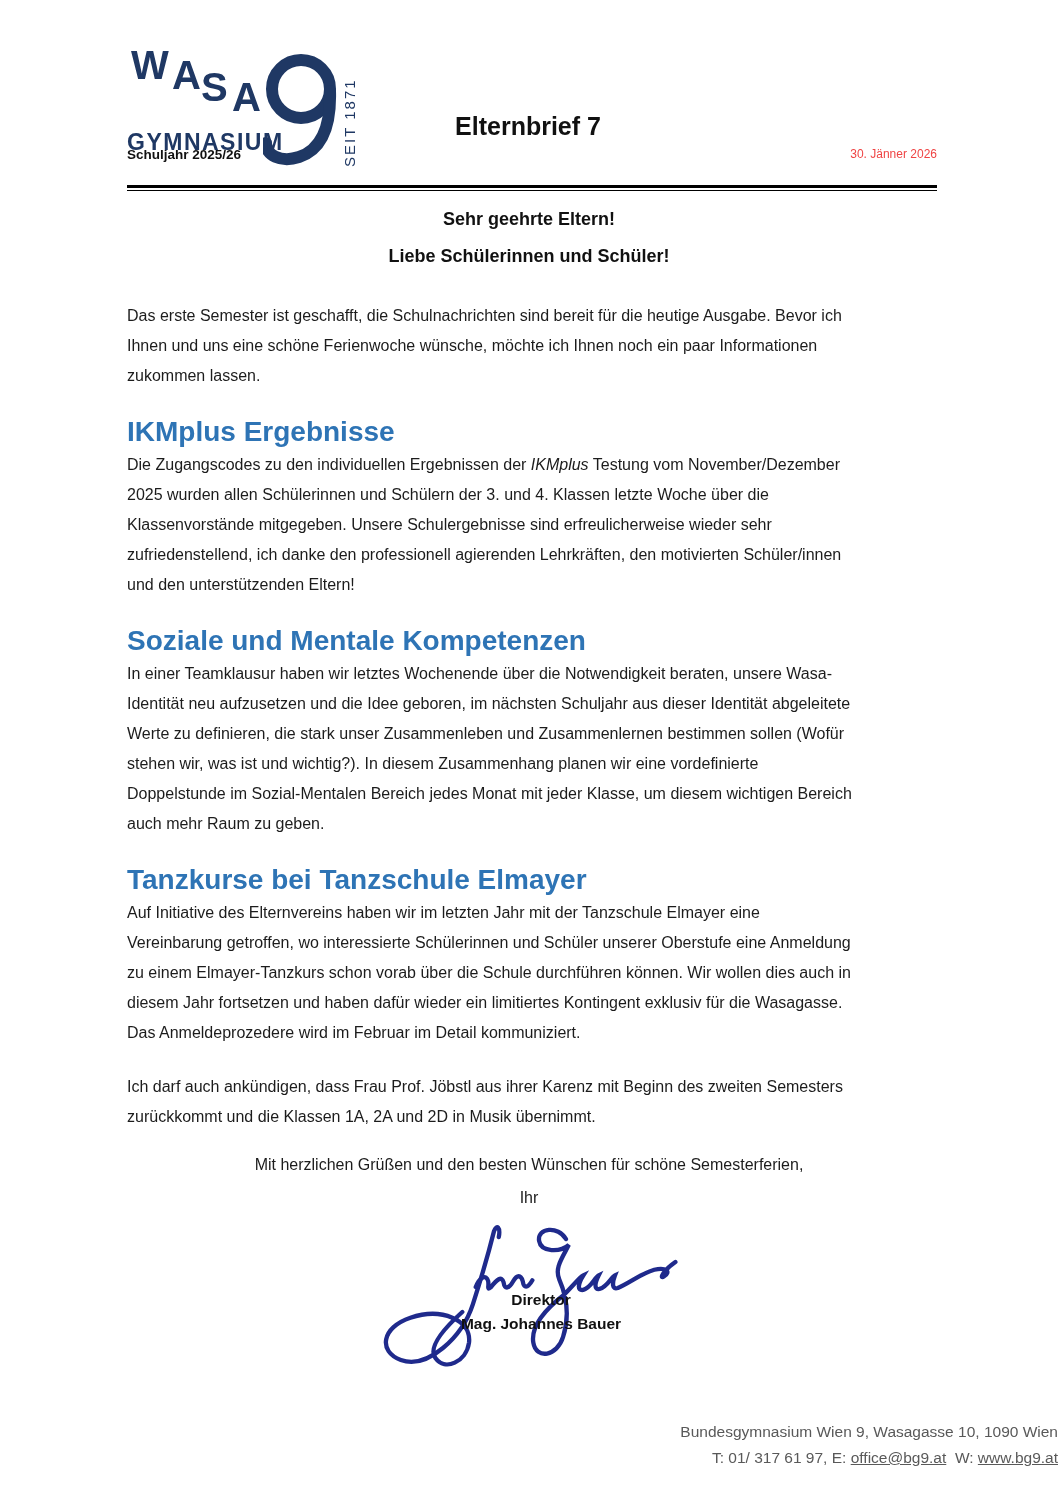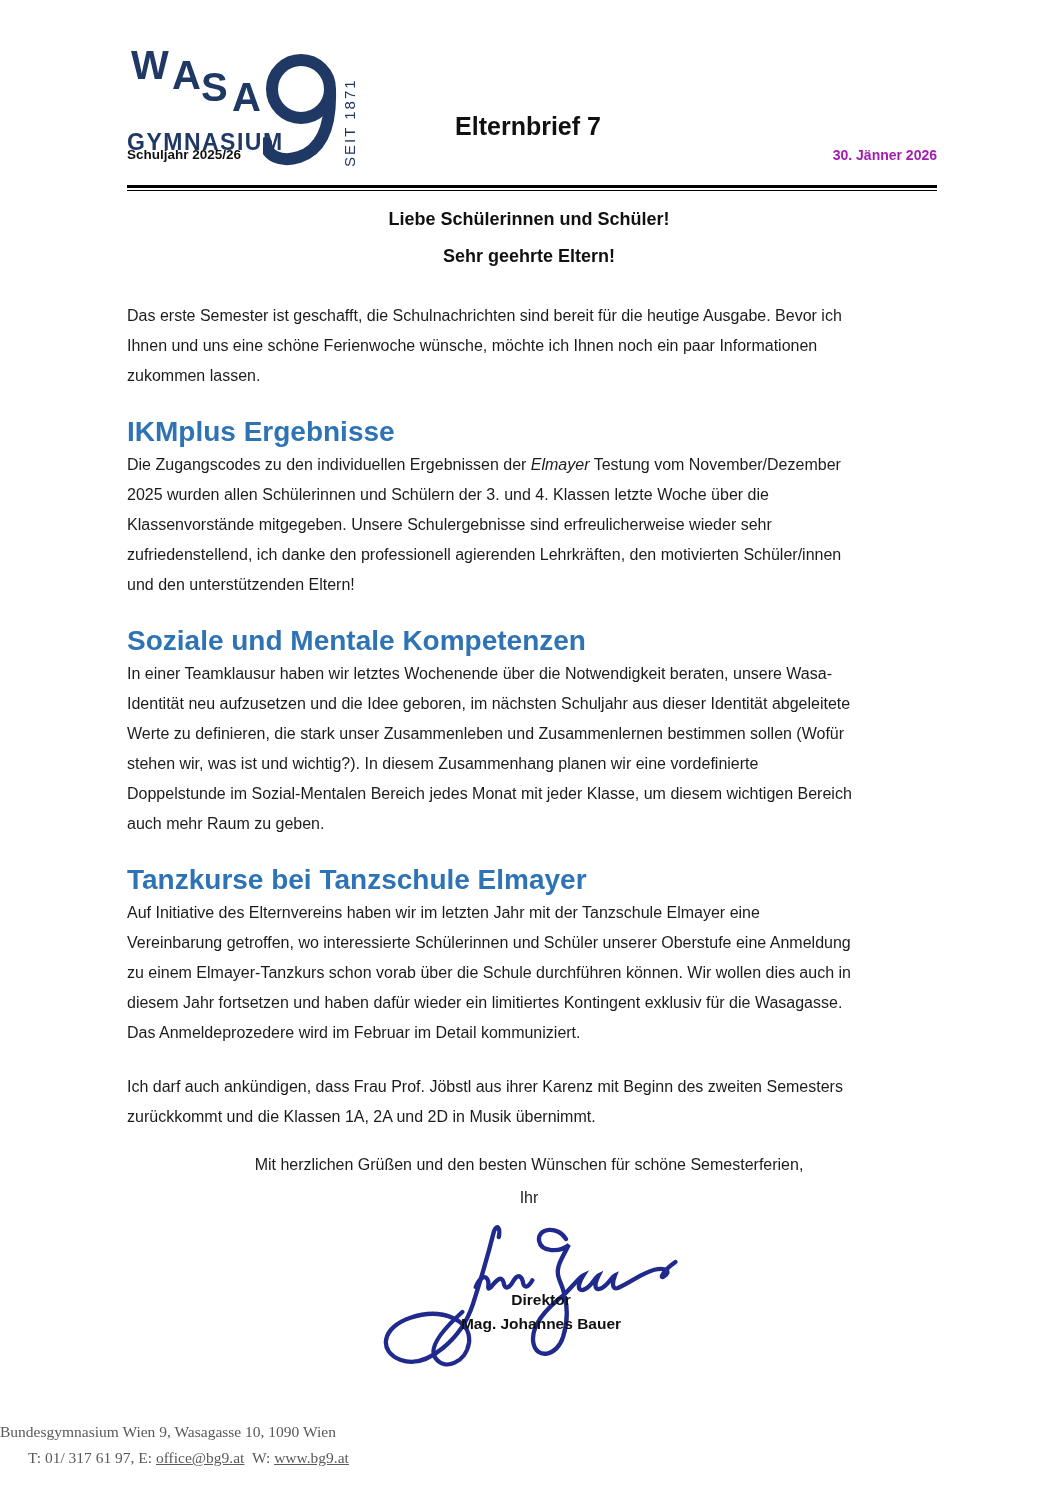--- a/index.html
+++ b/index.html
@@ -33,21 +33,21 @@
   .header-title{
     position:absolute;left:0;right:8px;top:68px;
     text-align:center;font-size:25px;font-weight:bold;color:#111;line-height:1.1;
   }
   .header-subtitle{
     position:absolute;left:0;right:0;top:102px;
     text-align:left;font-size:13.5px;font-weight:bold;color:#111;
   }
   .header-date{
     position:absolute;right:0;top:102px;
-    font-size:14px;font-weight:bold;color:#a21caf;
+    font-size:12px;font-weight:normal;color:#ef4444;
   }
   .rule{
     margin:4px 121px 0 127px;height:2px;
     border-top:3px solid #000;border-bottom:1px solid #000;
   }
 
   
   .greeting{margin-top:10px;text-align:center;font-weight:bold;font-size:18px;line-height:37px;color:#111;}
   .content{margin-left:127px;width:830px;font-size:16px;line-height:30px;}
   .para{white-space:pre-line;margin:0;}
@@ -64,21 +64,21 @@
   .signature-block{position:relative;width:340px;height:168px;margin:2px auto 0;transform:translateX(12px);}
   .signature-ink{position:absolute;left:0;top:0;}
   .signature-text{
     position:absolute;left:0;right:0;top:72px;text-align:center;
     font-size:15.5px;font-weight:bold;color:#111;line-height:24px;
   }
 
   
   .footer{
     position:absolute;left:0;right:0;bottom:26px;
-    text-align:left;color:#595959;font-size:15.5px;line-height:26px;font-family:Liberation Serif, serif;
+    text-align:right;color:#595959;font-size:15.5px;line-height:26px;
   }
   .footer-line2{white-space:pre;padding-left:28px;}
   .footer a,.footer-link{color:#595959;text-decoration:underline;cursor:pointer;}
 </style>
 </head>
 <body>
 
 <div class="page">
 
   <div class="header">
@@ -97,32 +97,32 @@
     </div>
 
     <div class="header-title">Elternbrief 7</div>
     <div class="header-subtitle">Schuljahr 2025/26</div>
     <div class="header-date">30. Jänner 2026</div>
   </div>
 
   <div class="rule"></div>
 
   <div class="greeting">
+    <div>Sehr geehrte Eltern!</div>
     <div>Liebe Schülerinnen und Schüler!</div>
-    <div>Sehr geehrte Eltern!</div>
   </div>
 
   <div class="content">
 
     <p class="para intro">Das erste Semester ist geschafft, die Schulnachrichten sind bereit für die heutige Ausgabe. Bevor ich
 Ihnen und uns eine schöne Ferienwoche wünsche, möchte ich Ihnen noch ein paar Informationen
 zukommen lassen.</p>
 
     <div class="section-heading">IKMplus Ergebnisse</div>
-    <p class="para"><span>Die Zugangscodes zu den individuellen Ergebnissen der </span><span class="italic">Elmayer</span><span> Testung vom November/Dezember
+    <p class="para"><span>Die Zugangscodes zu den individuellen Ergebnissen der </span><span class="italic">IKMplus</span><span> Testung vom November/Dezember
 2025 wurden allen Schülerinnen und Schülern der 3. und 4. Klassen letzte Woche über die
 Klassenvorstände mitgegeben. Unsere Schulergebnisse sind erfreulicherweise wieder sehr
 zufriedenstellend, ich danke den professionell agierenden Lehrkräften, den motivierten Schüler/innen
 und den unterstützenden Eltern!</span></p>
 
     <div class="section-heading">Soziale und Mentale Kompetenzen</div>
     <p class="para">In einer Teamklausur haben wir letztes Wochenende über die Notwendigkeit beraten, unsere Wasa-
 Identität neu aufzusetzen und die Idee geboren, im nächsten Schuljahr aus dieser Identität abgeleitete
 Werte zu definieren, die stark unser Zusammenleben und Zusammenlernen bestimmen sollen (Wofür
 stehen wir, was ist und wichtig?). In diesem Zusammenhang planen wir eine vordefinierte

